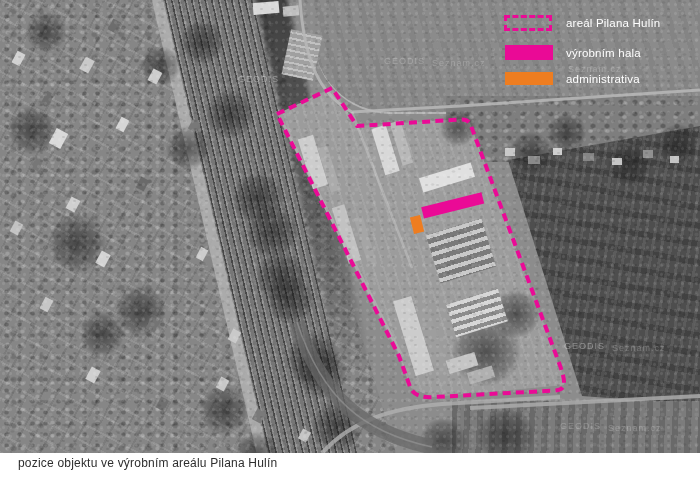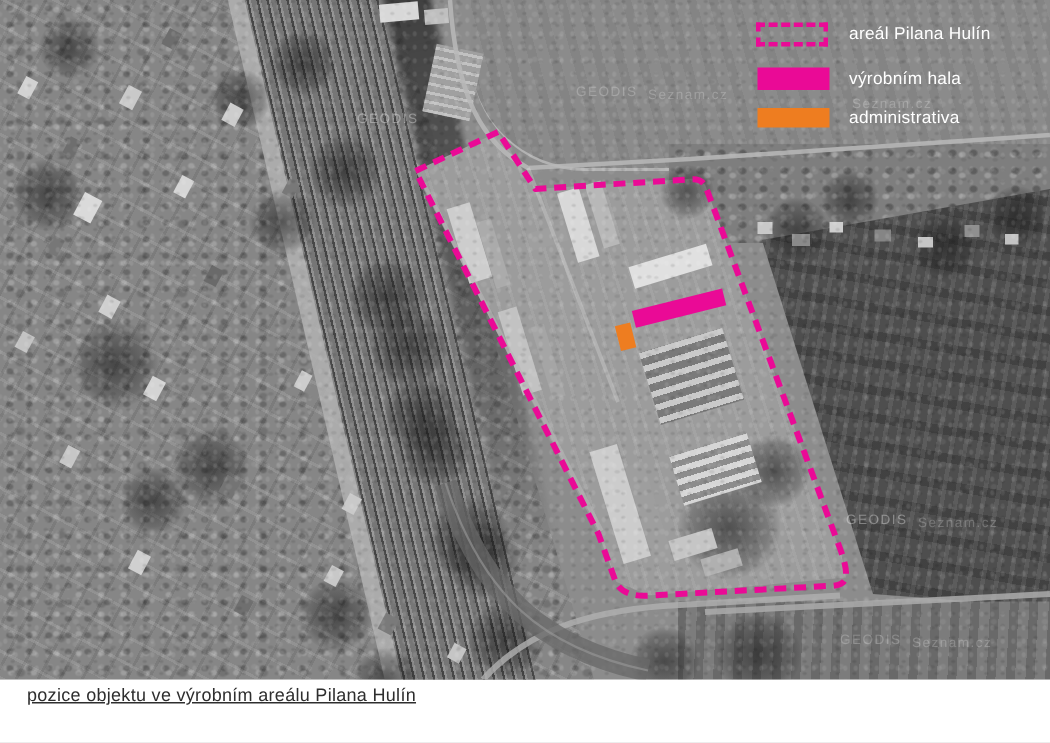--- a/index.html
+++ b/index.html
@@ -61,21 +61,21 @@
   .vb{position:absolute;z-index:3;}
   .wm{position:absolute;z-index:4;font-size:9px;letter-spacing:1px;color:rgba(255,255,255,.34);white-space:nowrap;}
   .wm.dim{color:rgba(255,255,255,.22);}
   .overlay{position:absolute;left:0;top:0;z-index:6;}
   .legend{position:absolute;left:504px;top:14px;width:196px;height:80px;z-index:7;}
   .lg-sw-dash{position:absolute;left:0;top:1px;width:42px;height:10px;border:3.5px dashed #ea0a96;}
   .lg-sw-mag{position:absolute;left:1px;top:31px;width:48px;height:15px;background:#ea0a96;}
   .lg-sw-org{position:absolute;left:1px;top:58px;width:48px;height:13px;background:#ee7d20;}
   .lg-label{position:absolute;left:62px;color:#fff;font-size:11.5px;letter-spacing:.2px;white-space:nowrap;}
   .lg-l1{top:3px;} .lg-l2{top:33px;} .lg-l3{top:59px;}
-  .caption{position:absolute;left:18px;top:456px;font-size:12px;color:#2e2e2e;letter-spacing:.2px;text-decoration:underline;}
+  .caption{position:absolute;left:18px;top:456px;font-size:12px;color:#2e2e2e;letter-spacing:.2px;}
 </style>
 </head>
 <body>
 
 <div class="page">
   <div class="map">
 
     <div class="town"></div>
     <div class="field-top"></div>
     <div class="village"></div>

